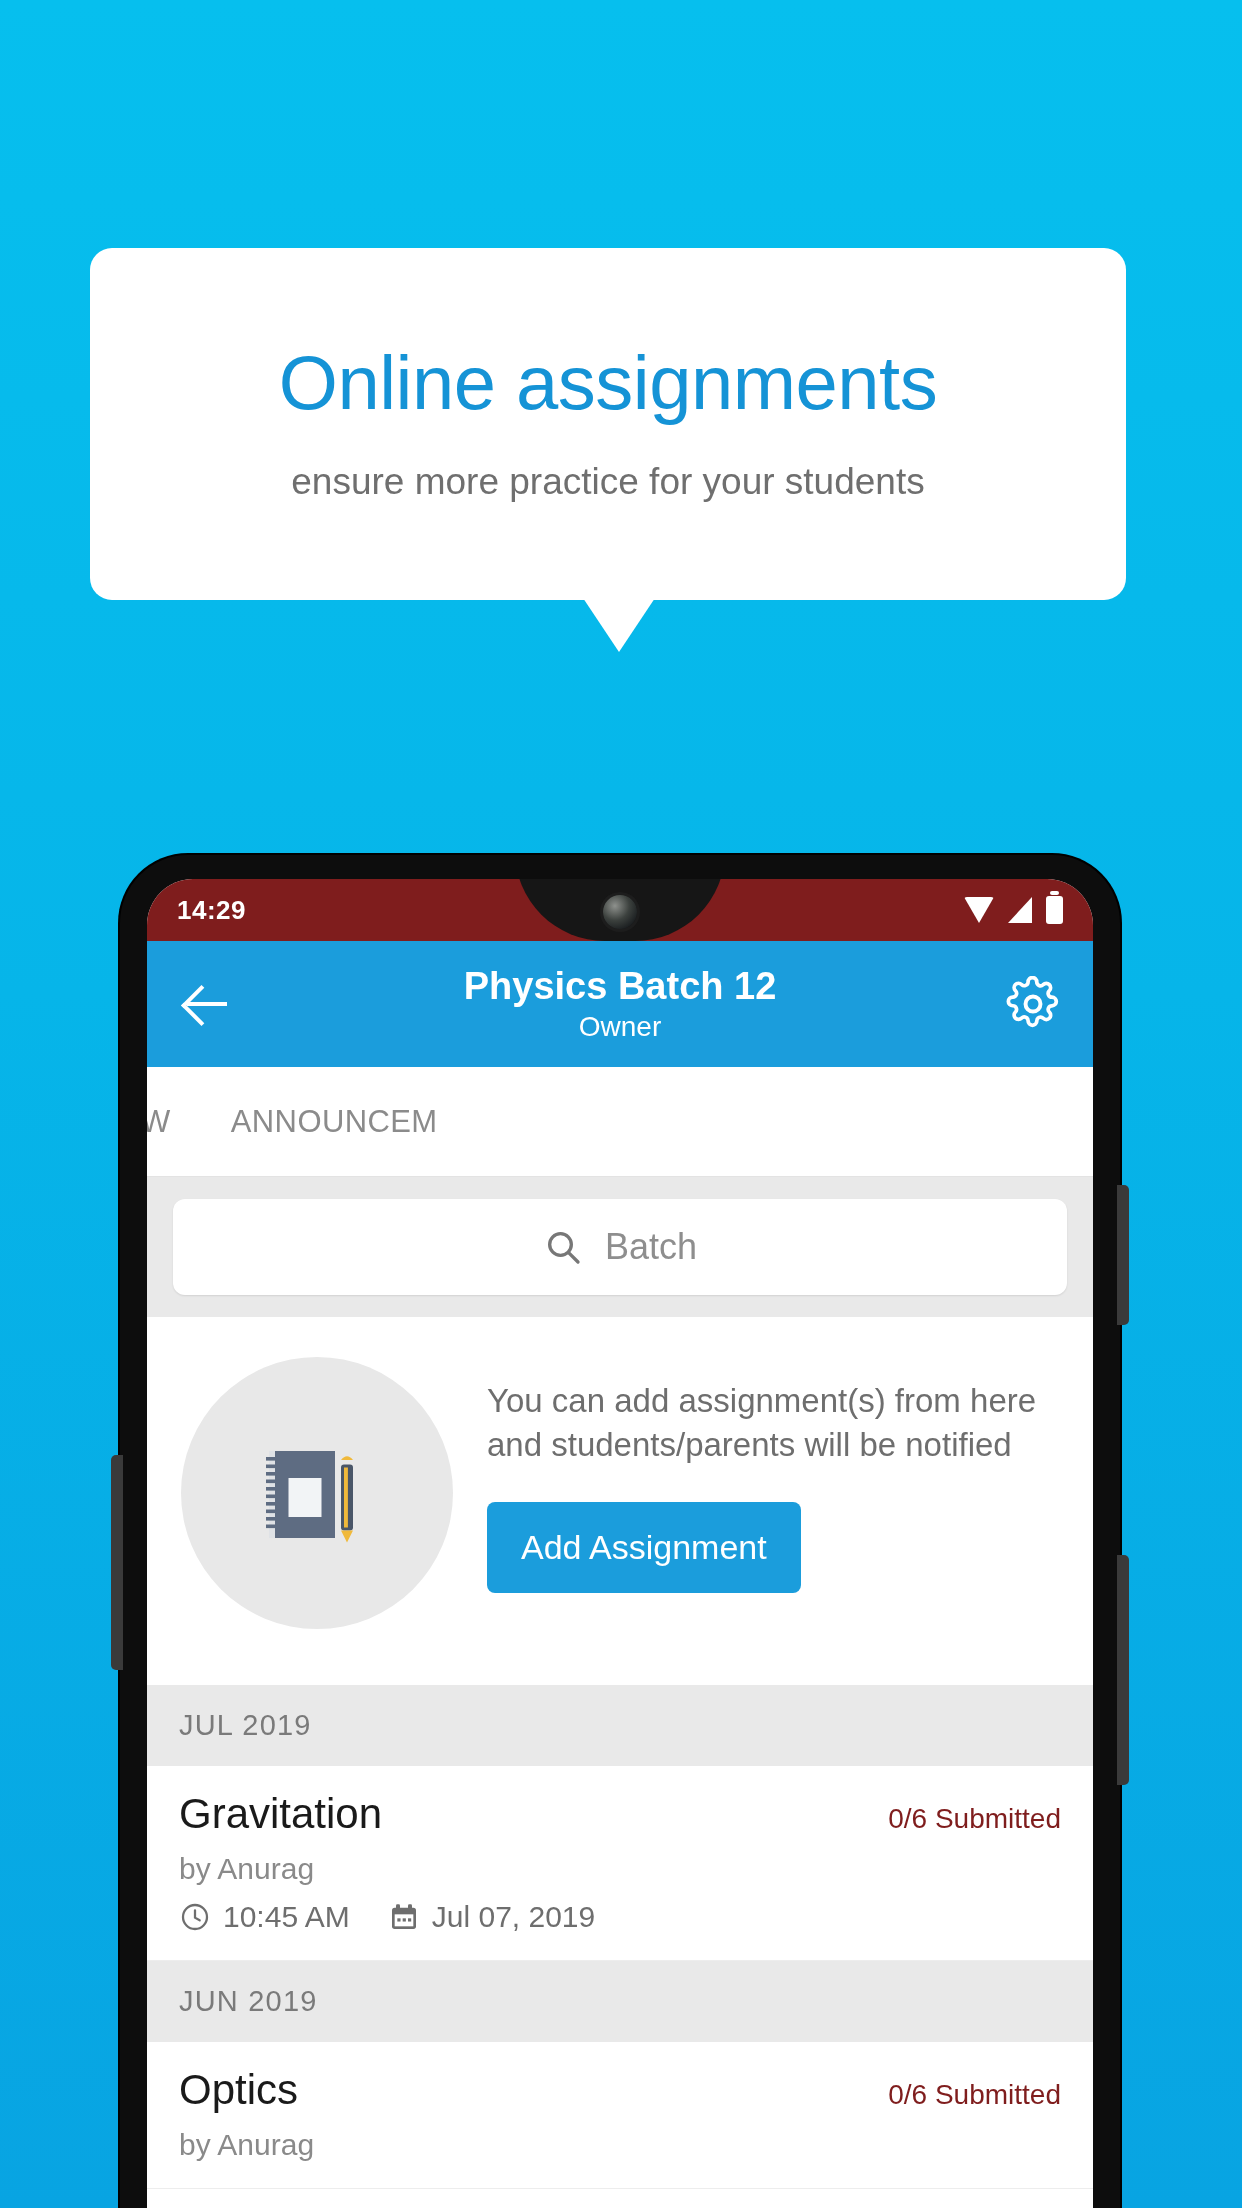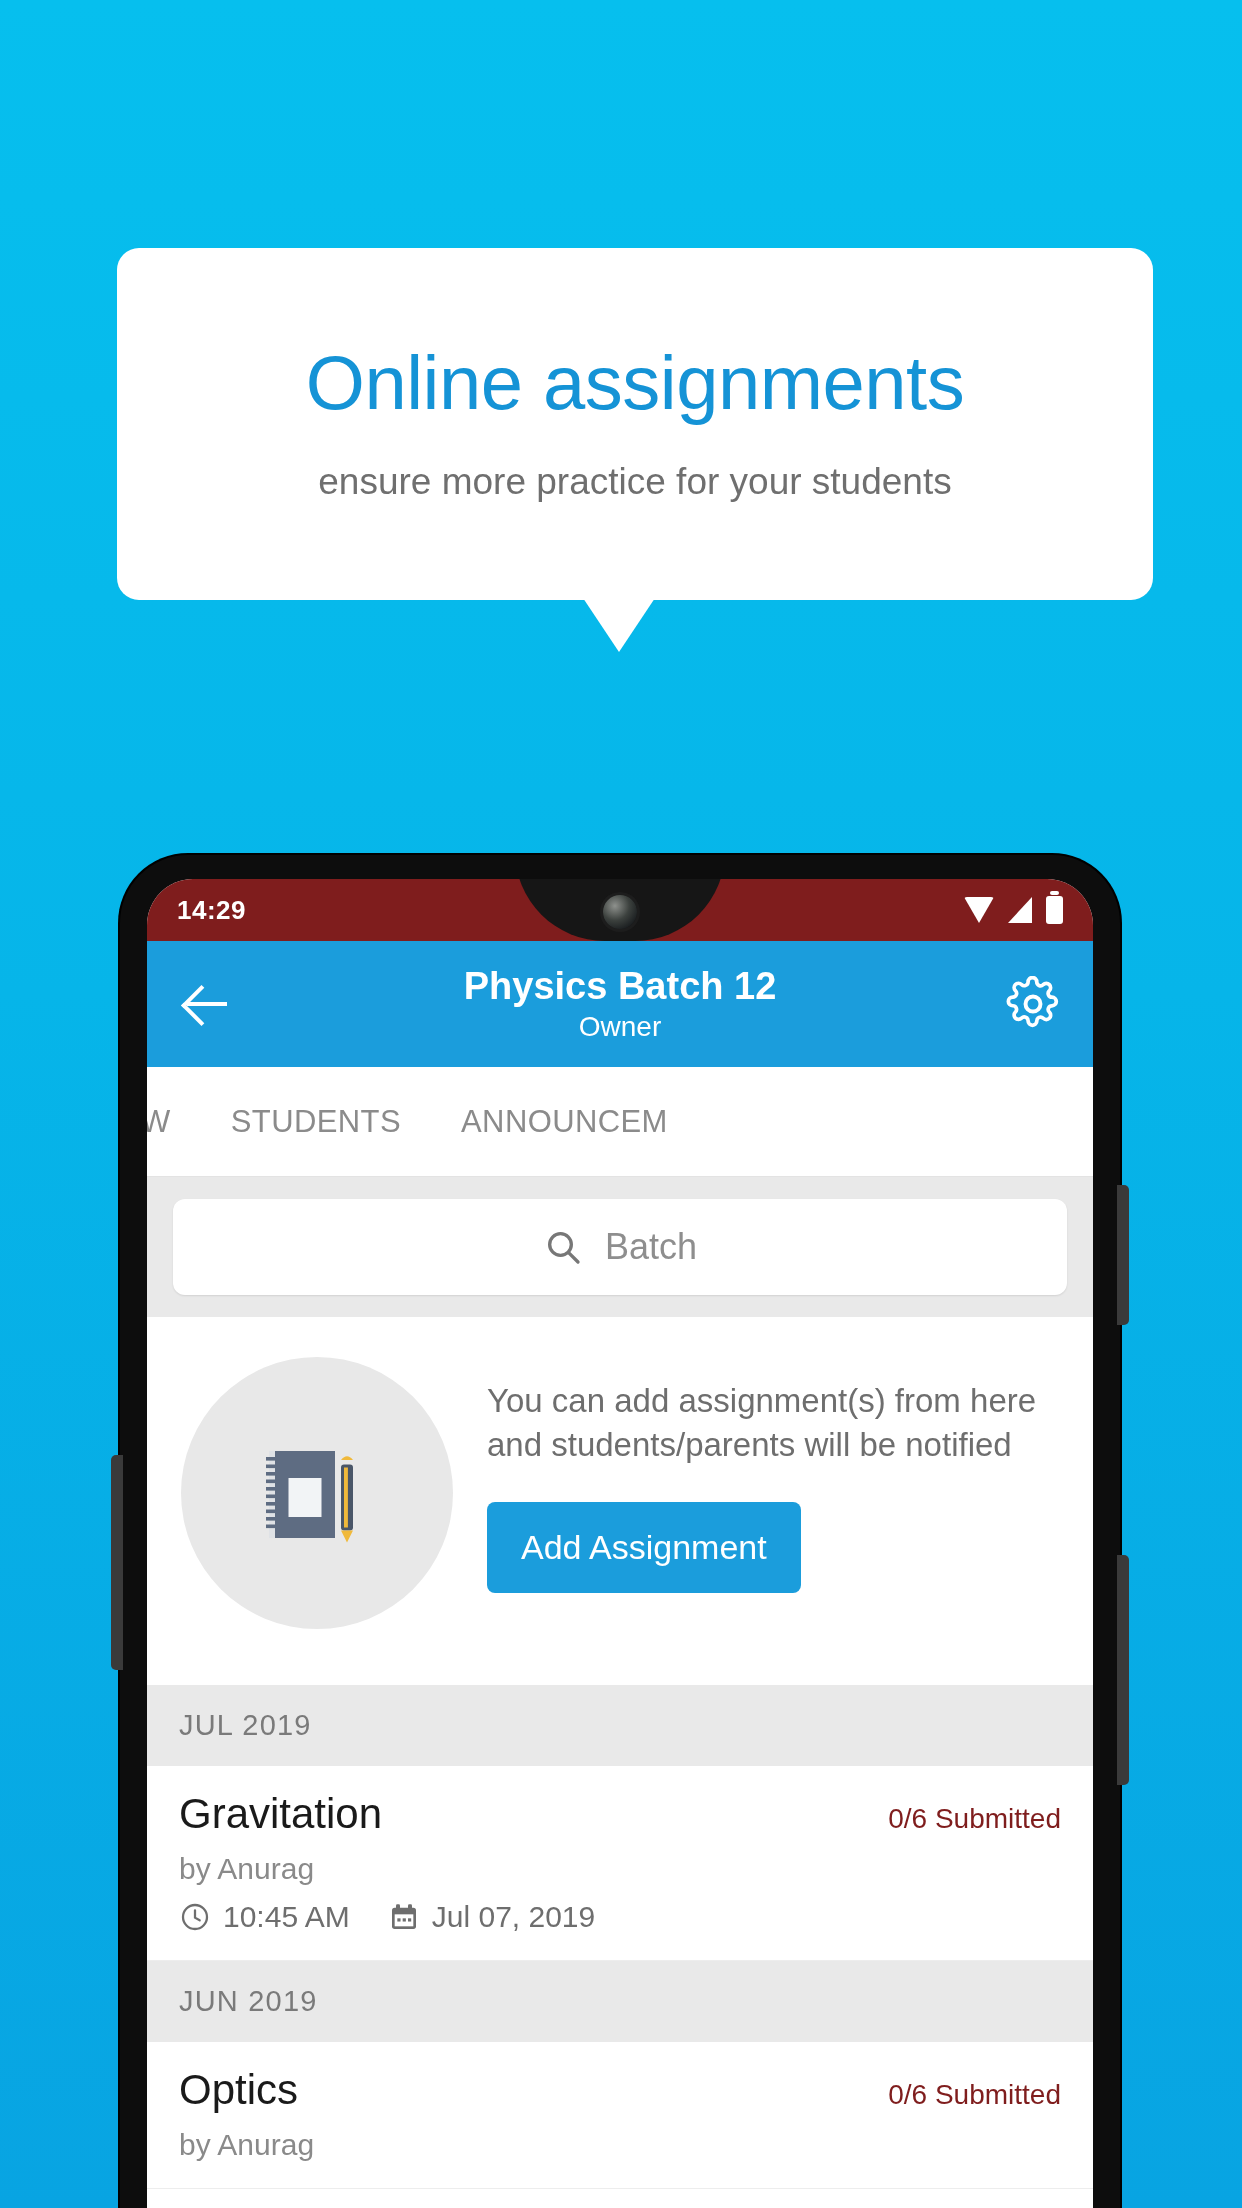--- a/index.html
+++ b/index.html
@@ -5,21 +5,21 @@
   * { margin:0; padding:0; box-sizing:border-box; }
   html,body { width:1242px; height:2208px; }
   body {
     font-family:"Liberation Sans", sans-serif;
     background:linear-gradient(180deg,#06BFEE 0%,#06B5E9 45%,#08A4E2 100%);
     overflow:hidden; position:relative;
   }
 
   
   #promo-card{
-    position:absolute; left:117px; top:248px; width:1036px; height:352px;
+    position:absolute; left:90px; top:248px; width:1036px; height:352px;
     background:#ffffff; border-radius:22px;
     display:flex; flex-direction:column; align-items:center; justify-content:center;
   }
   #promo-tail{
     position:absolute; left:583px; top:598px; width:0; height:0;
     border-left:36px solid transparent; border-right:36px solid transparent;
     border-top:54px solid #ffffff;
   }
   #promo-title{
     font-size:76px; color:#1593D6; font-weight:400; letter-spacing:-0.5px;
@@ -184,21 +184,20 @@
       <div id="gear-icon">
         <svg viewBox="0 0 24 24" width="56" height="56" fill="none" stroke="#ffffff" stroke-width="1.7">
           <circle cx="12" cy="12" r="3.2"></circle>
           <path d="M19.4 13a1.7 1.7 0 0 0 .34 1.87l.06.06a2 2 0 1 1-2.83 2.83l-.06-.06a1.7 1.7 0 0 0-1.87-.34 1.7 1.7 0 0 0-1.03 1.56V19a2 2 0 1 1-4 0v-.09A1.7 1.7 0 0 0 8.9 17.3a1.7 1.7 0 0 0-1.87.34l-.06.06a2 2 0 1 1-2.83-2.83l.06-.06A1.7 1.7 0 0 0 4.54 13 1.7 1.7 0 0 0 3 12H2.9a2 2 0 1 1 0-4H3a1.7 1.7 0 0 0 1.56-1.03A1.7 1.7 0 0 0 4.2 5.1l-.06-.06a2 2 0 1 1 2.83-2.83l.06.06A1.7 1.7 0 0 0 8.9 2.6 1.7 1.7 0 0 0 10 1.04V1a2 2 0 1 1 4 0v.09a1.7 1.7 0 0 0 1.03 1.56 1.7 1.7 0 0 0 1.87-.34l.06-.06a2 2 0 1 1 2.83 2.83l-.06.06a1.7 1.7 0 0 0-.34 1.87V7a1.7 1.7 0 0 0 1.56 1.03H21a2 2 0 1 1 0 4h-.09A1.7 1.7 0 0 0 19.4 13z" transform="translate(0.6,1.6) scale(0.93)"></path>
         </svg>
       </div>
     </div>
 
     <div id="tabs">
       <div class="tab" id="tab-overview">IEW</div>
-      <div class="tab">STUDENTS</div>
       <div class="tab">ANNOUNCEM</div>
     </div>
 
     <div id="search-wrap">
       <div id="search-box">
         <svg width="40" height="40" viewBox="0 0 24 24" fill="none" stroke="#777" stroke-width="2" stroke-linecap="round">
           <circle cx="10.5" cy="10.5" r="6.5"></circle>
             <line x1="15.5" y1="15.5" x2="21" y2="21"></line>
         </svg>
         <span id="search-placeholder">Batch</span>

